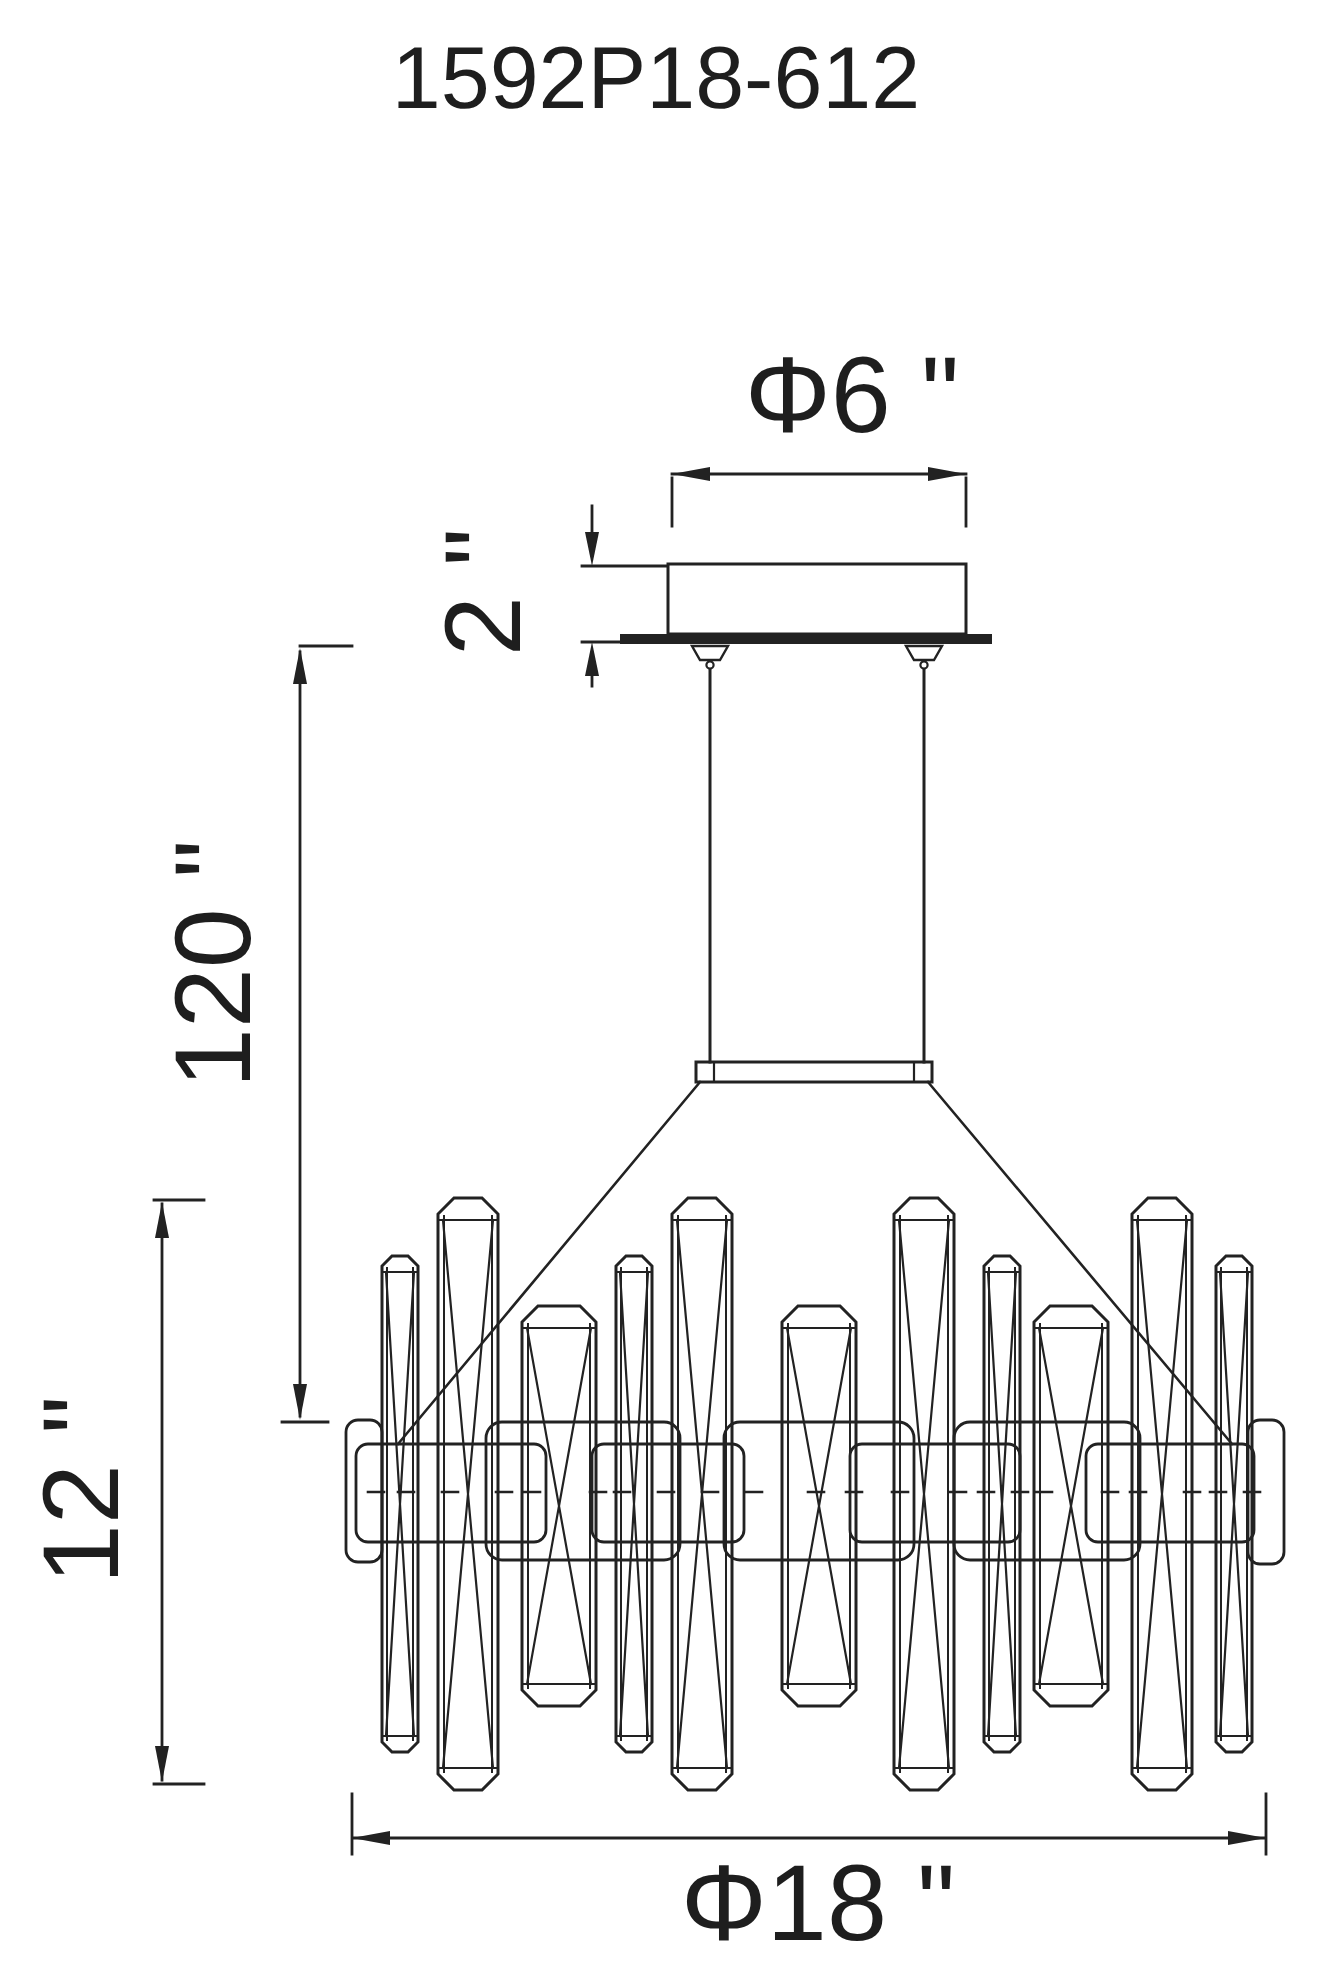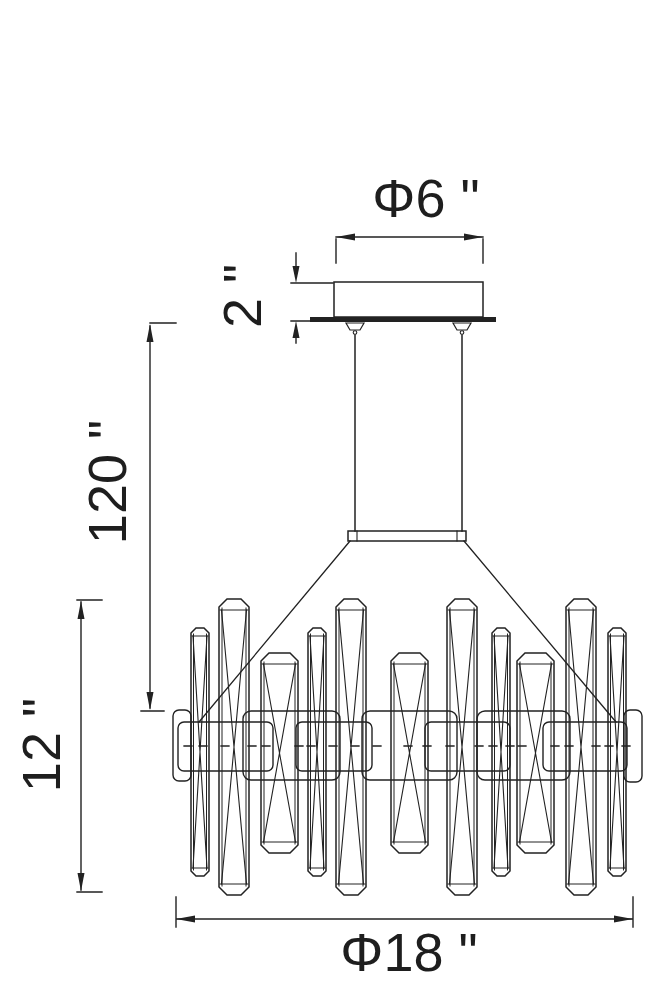--- a/index.html
+++ b/index.html
@@ -98,20 +98,21 @@
       <path d="M77,600 H102 M77,892 H102 M81,602 V890"></path>
       <polygon points="81,601 77.5,619 84.5,619" fill="#222222" stroke="none"></polygon>
       <polygon points="81,891 77.5,873 84.5,873" fill="#222222" stroke="none"></polygon>
 
       <path d="M176,897 V927 M633,897 V927 M176,919 H633"></path>
       <polygon points="176,919 195,915.5 195,922.5" fill="#222222" stroke="none"></polygon>
       <polygon points="633,919 614,915.5 614,922.5" fill="#222222" stroke="none"></polygon>
     </g>
   </svg>
 
+  <div class="lbl title ctr" style="left:328px;top:40px">1592P18-612</div>
 
   <div class="lbl dim ctr" style="left:426px;top:198px">Φ6 "</div>
 
   <div class="lbl dim rot" style="left:242px;top:296px">2 "</div>
 
   <div class="lbl dim rot" style="left:107px;top:482px">120 "</div>
 
   <div class="lbl dim rot" style="left:41px;top:745px">12 "</div>
 
   <div class="lbl dim ctr" style="left:409px;top:952px">Φ18 "</div>

